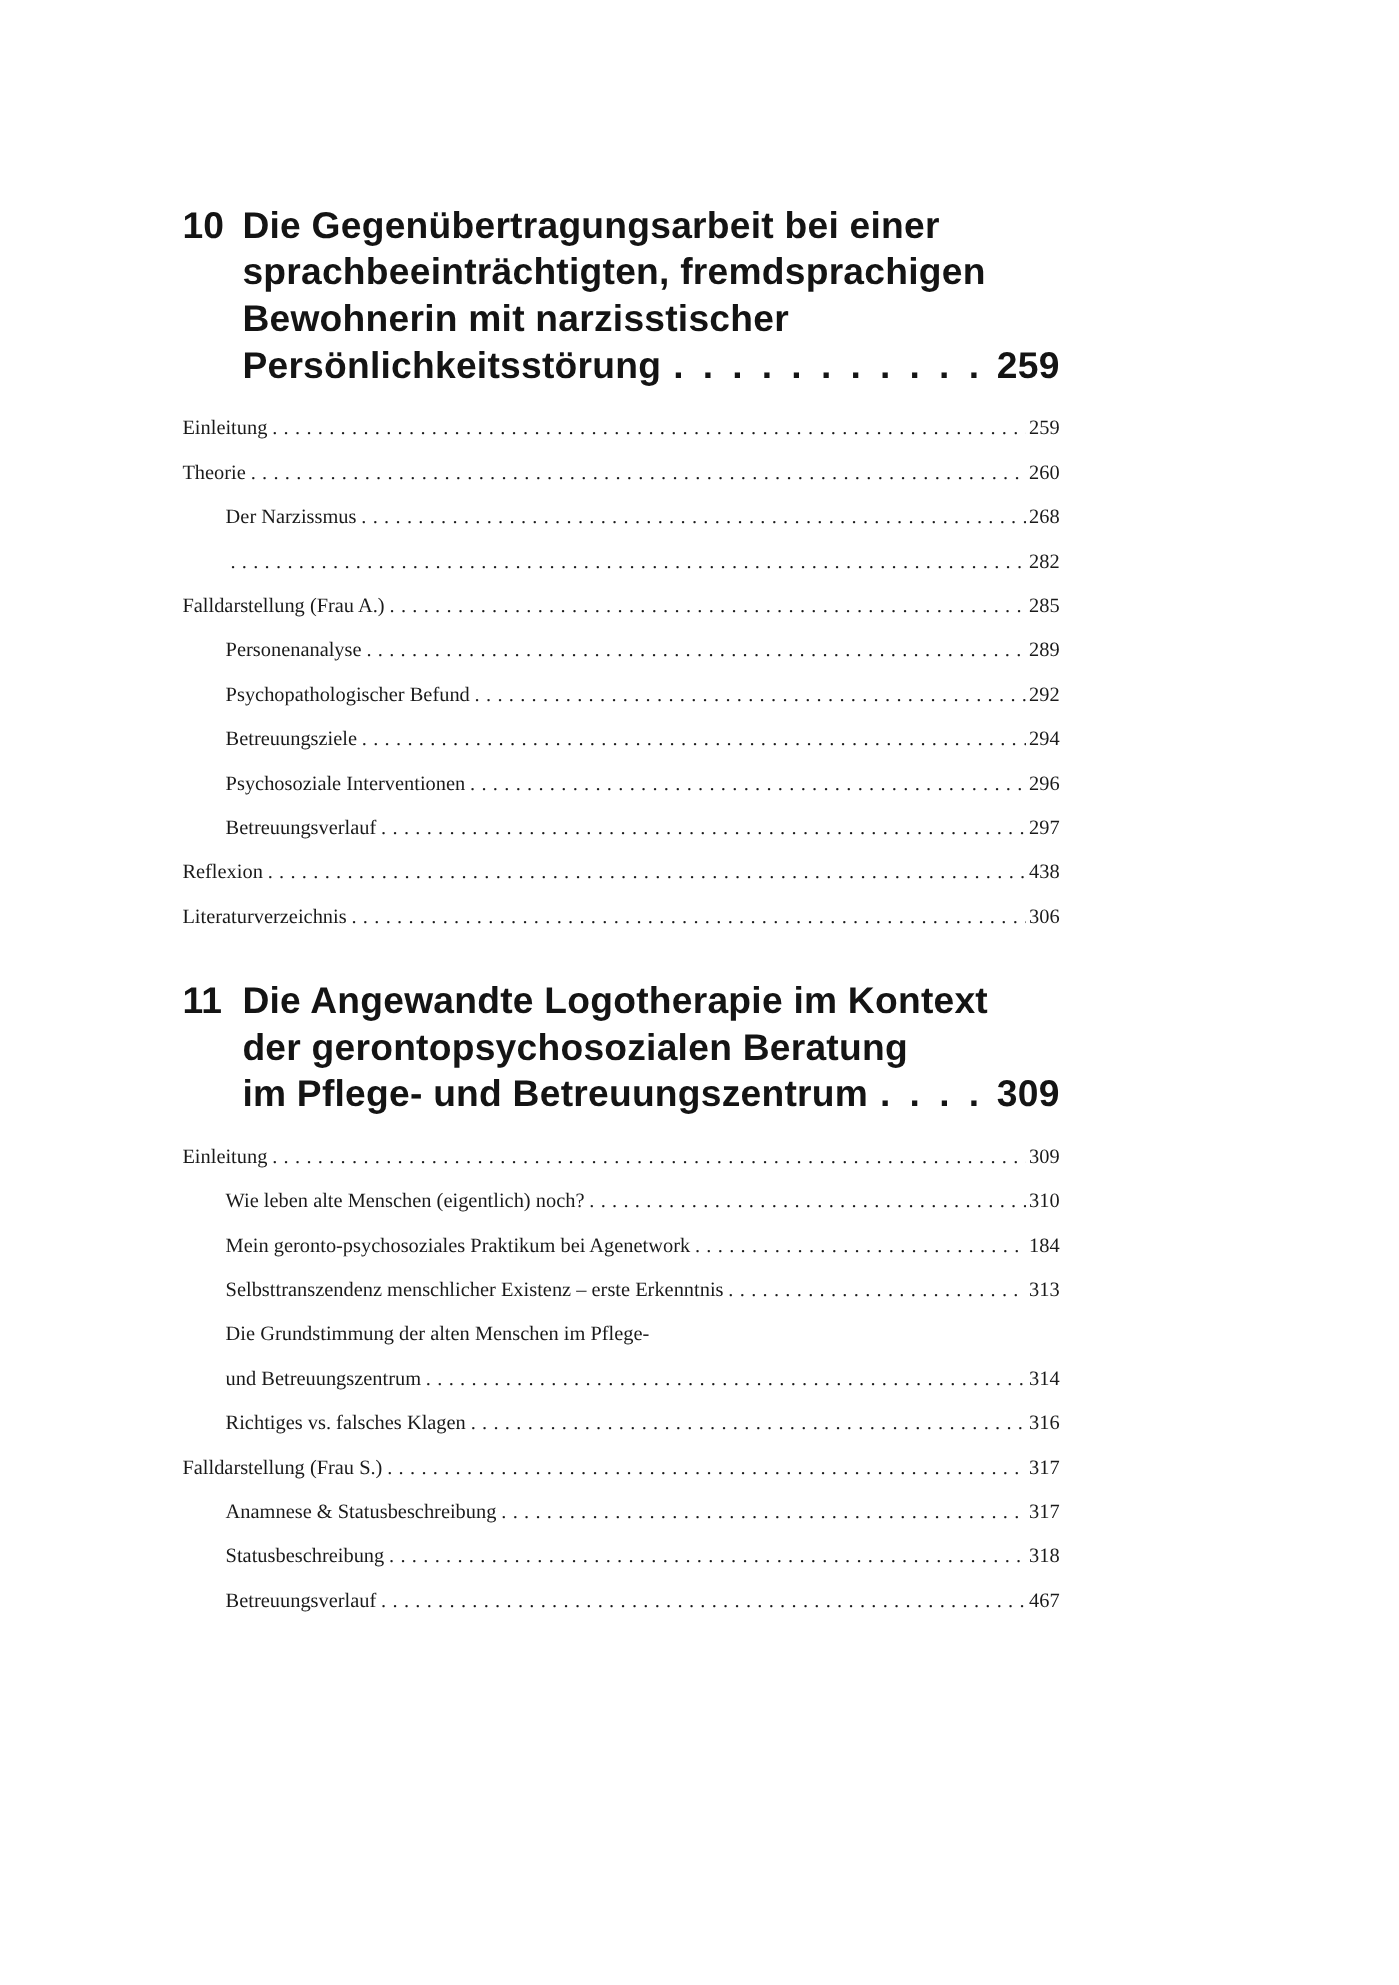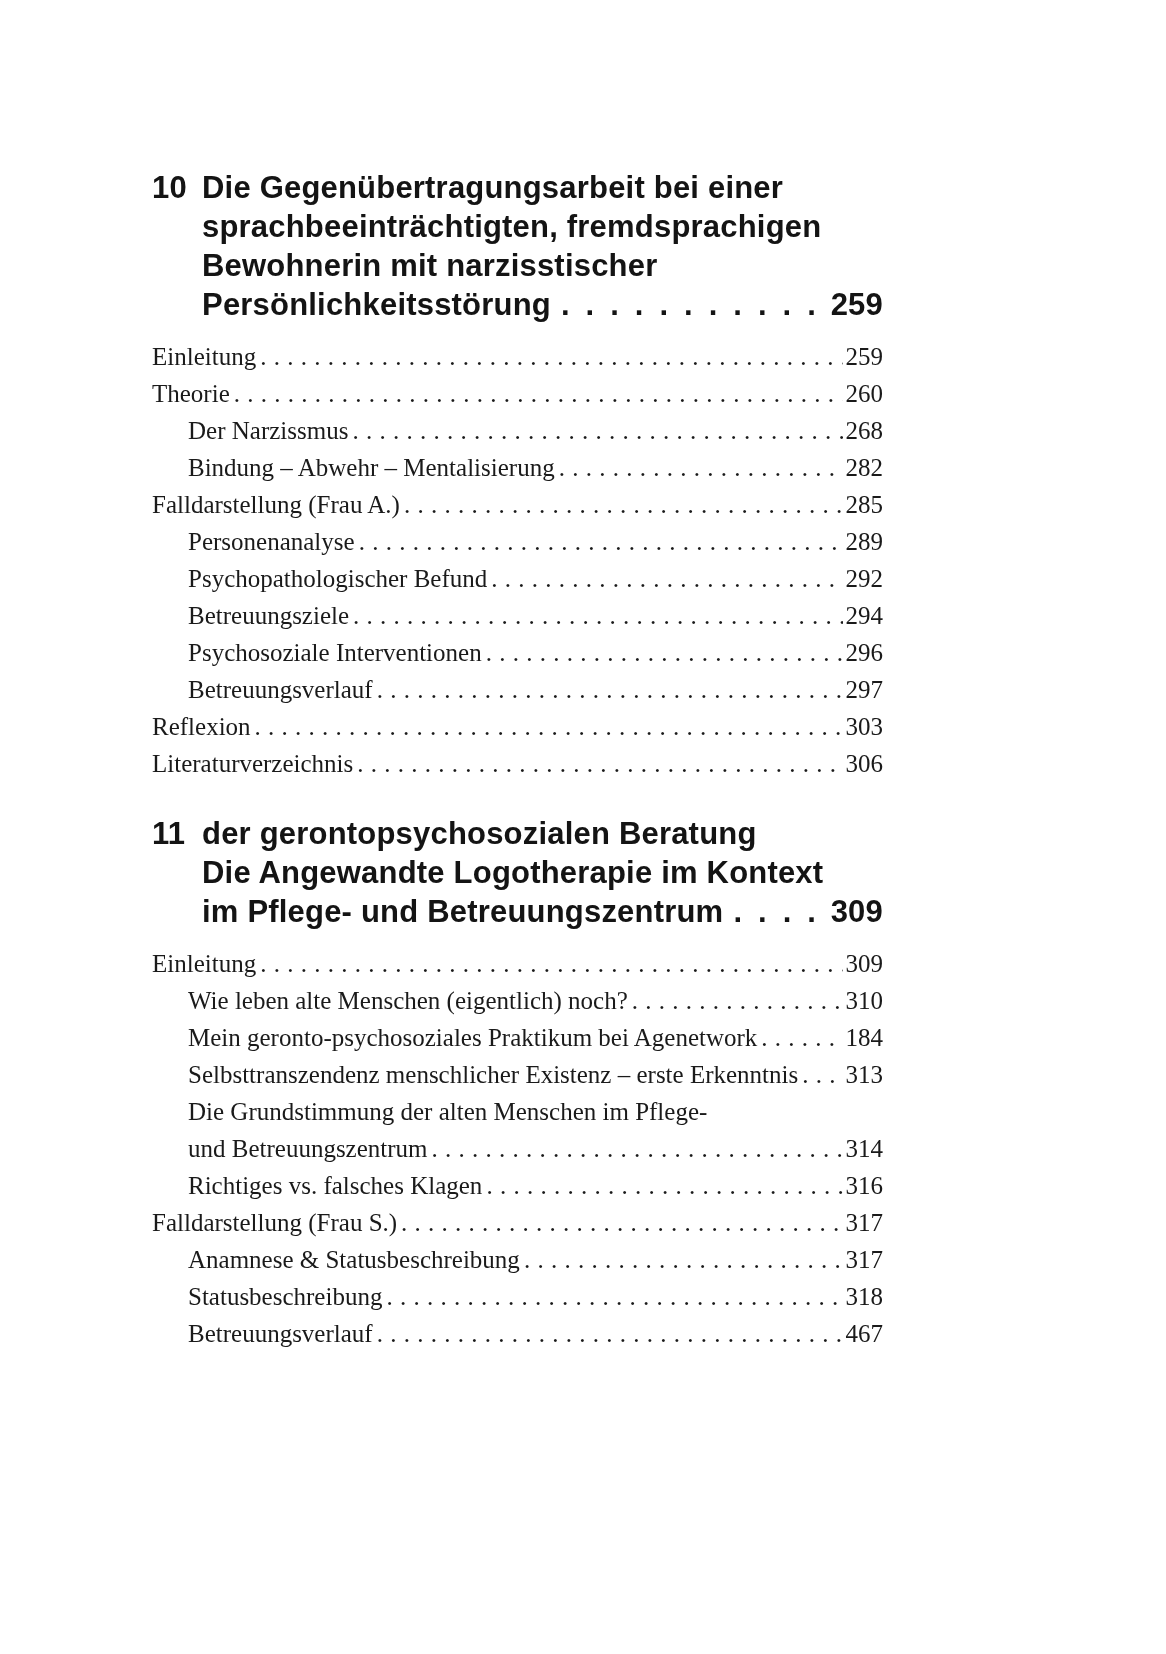--- a/index.html
+++ b/index.html
@@ -62,21 +62,21 @@
     word-spacing: 7px;
   }
   .ch-page {
     flex-shrink: 0;
     margin-left: 2px;
   }
 
   
   .entries {
     font-family: "Liberation Serif", "DejaVu Serif", serif;
-    font-size: 25px;
+    font-size: 17px;
     line-height: 37px;
     color: #1a1a1a;
   }
   .entries { margin-bottom: 14px; }
   .row {
     display: flex;
     align-items: baseline;
   }
   .row.lvl1 { padding-left: 36px; }
   .row .label {
@@ -127,21 +127,20 @@
           <span class="label">Theorie</span>
           <span class="leader"></span>
           <span class="pagenum">260</span>
         </div>
         <div class="row lvl1">
           <span class="label">Der Narzissmus</span>
           <span class="leader"></span>
           <span class="pagenum">268</span>
         </div>
         <div class="row lvl1">
-          <span class="label">Bindung – Abwehr – Mentalisierung</span>
           <span class="leader"></span>
           <span class="pagenum">282</span>
         </div>
         <div class="row lvl0">
           <span class="label">Falldarstellung (Frau A.)</span>
           <span class="leader"></span>
           <span class="pagenum">285</span>
         </div>
         <div class="row lvl1">
           <span class="label">Personenanalyse</span>
@@ -164,33 +163,33 @@
           <span class="pagenum">296</span>
         </div>
         <div class="row lvl1">
           <span class="label">Betreuungsverlauf</span>
           <span class="leader"></span>
           <span class="pagenum">297</span>
         </div>
         <div class="row lvl0">
           <span class="label">Reflexion</span>
           <span class="leader"></span>
-          <span class="pagenum">303</span>
+          <span class="pagenum">438</span>
         </div>
         <div class="row lvl0">
           <span class="label">Literaturverzeichnis</span>
           <span class="leader"></span>
           <span class="pagenum">306</span>
         </div>
       </div>
       <div class="chapter second">
         <div class="ch-num">11</div>
         <div class="ch-body">
+          <div class="ch-line">Die Angewandte Logotherapie im Kontext</div>
           <div class="ch-line">der gerontopsychosozialen Beratung</div>
-          <div class="ch-line">Die Angewandte Logotherapie im Kontext</div>
           <div class="ch-last">
             <span class="ch-label">im Pflege- und Betreuungszentrum</span>
             <span class="h-leader"></span>
             <span class="ch-page">309</span>
           </div>
         </div>
       </div>
       <div class="entries">
         <div class="row lvl0">
           <span class="label">Einleitung</span>

